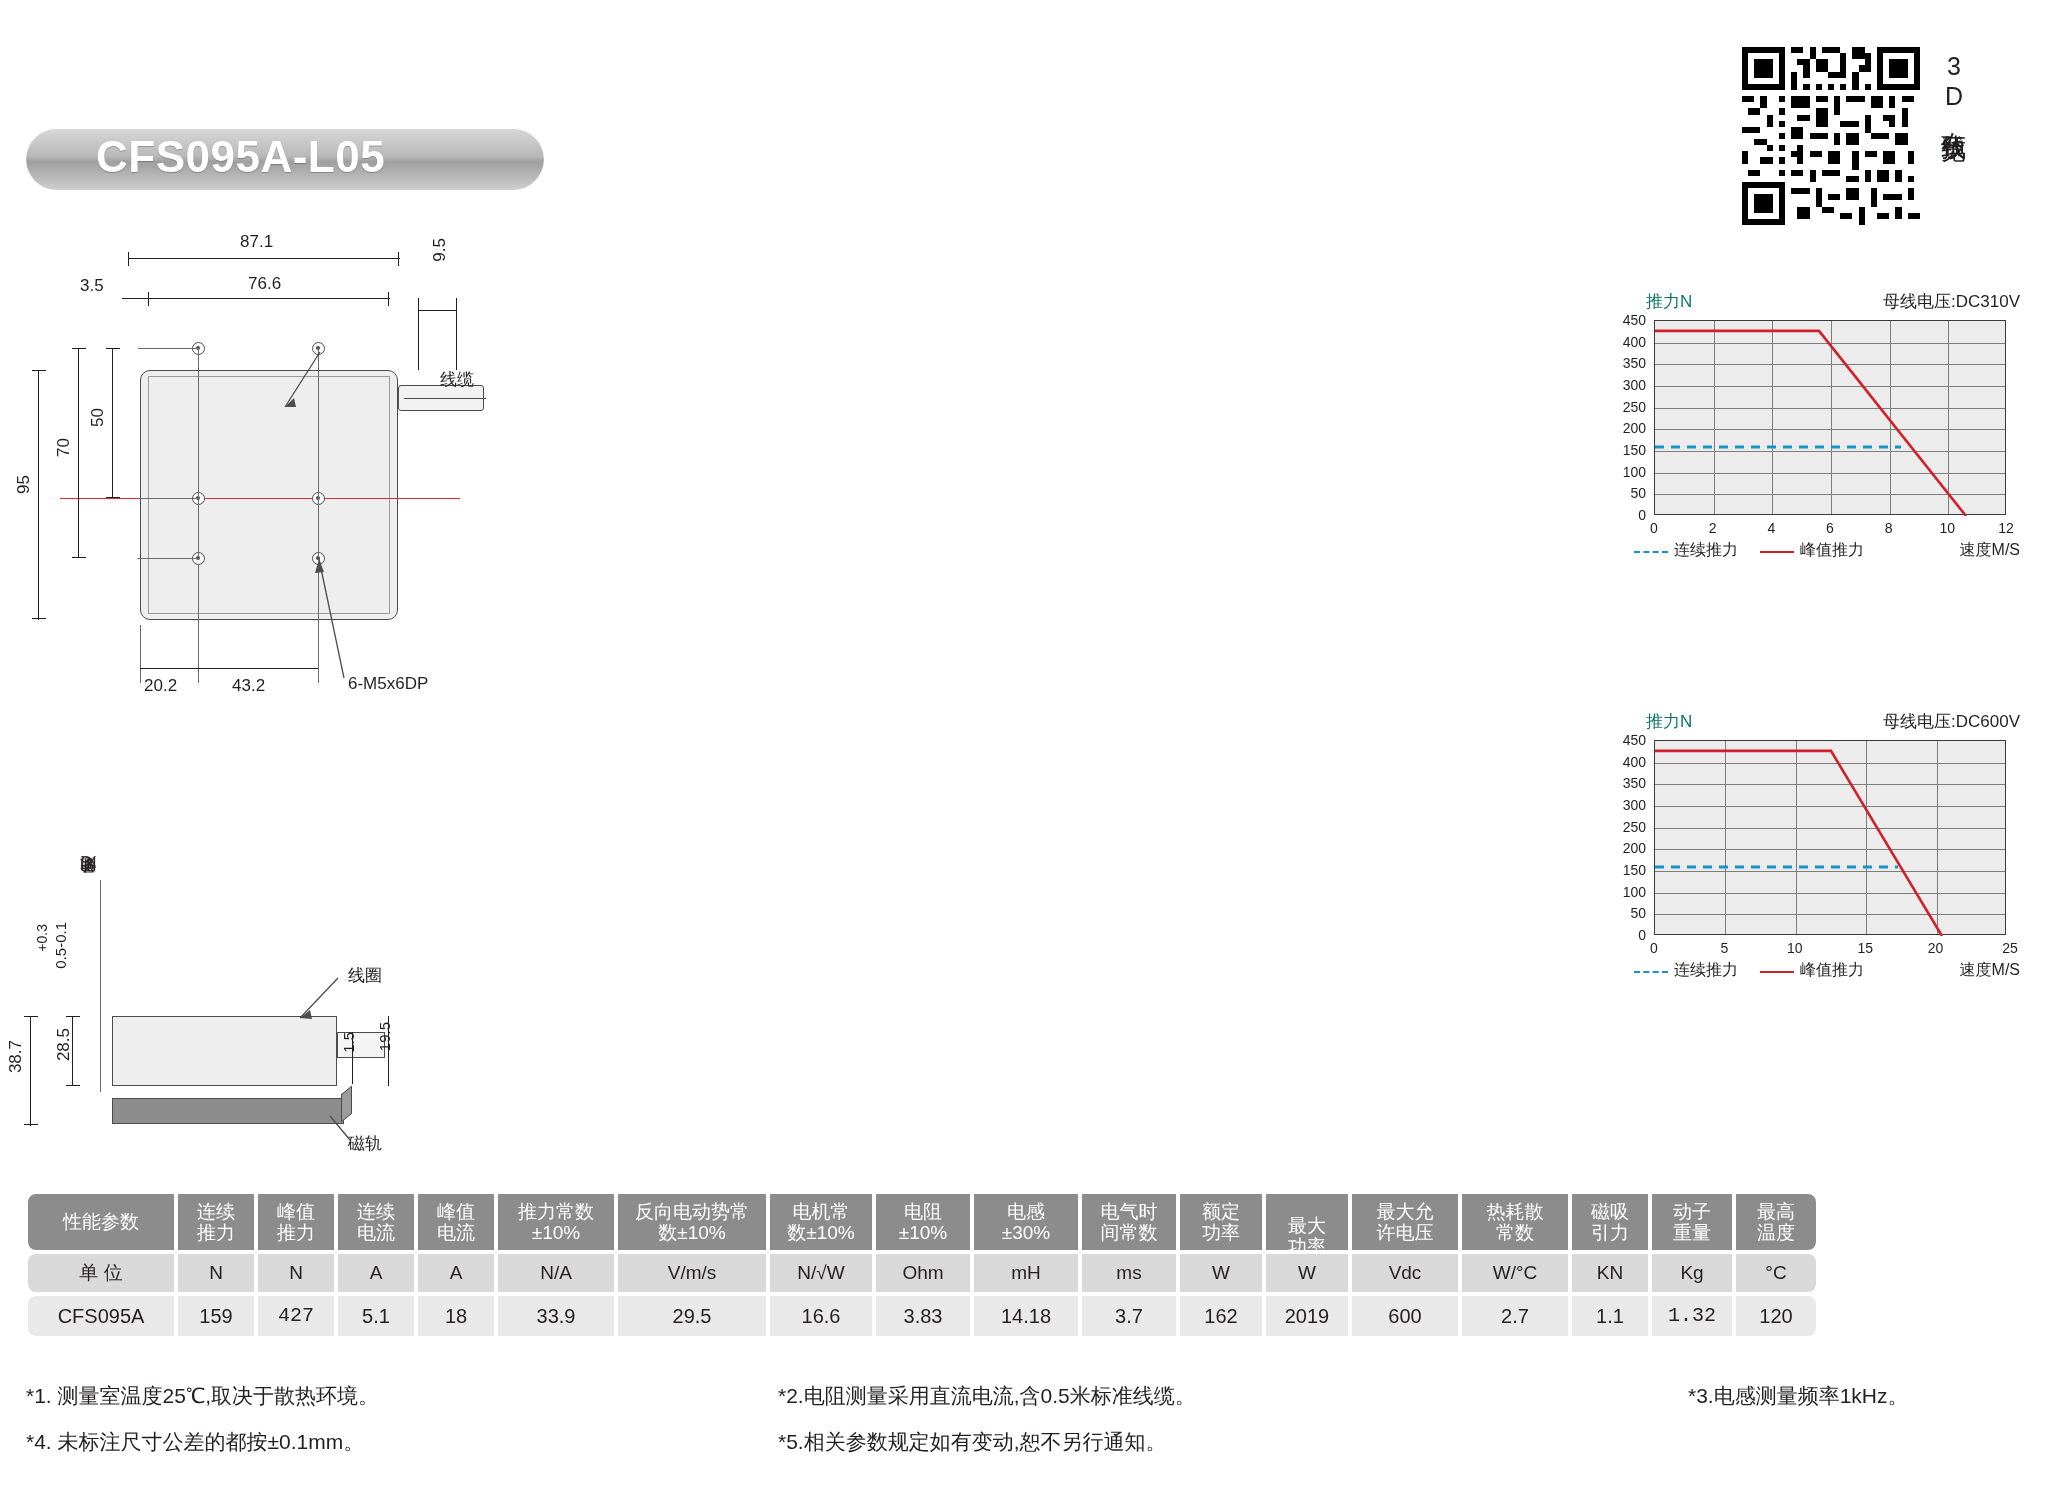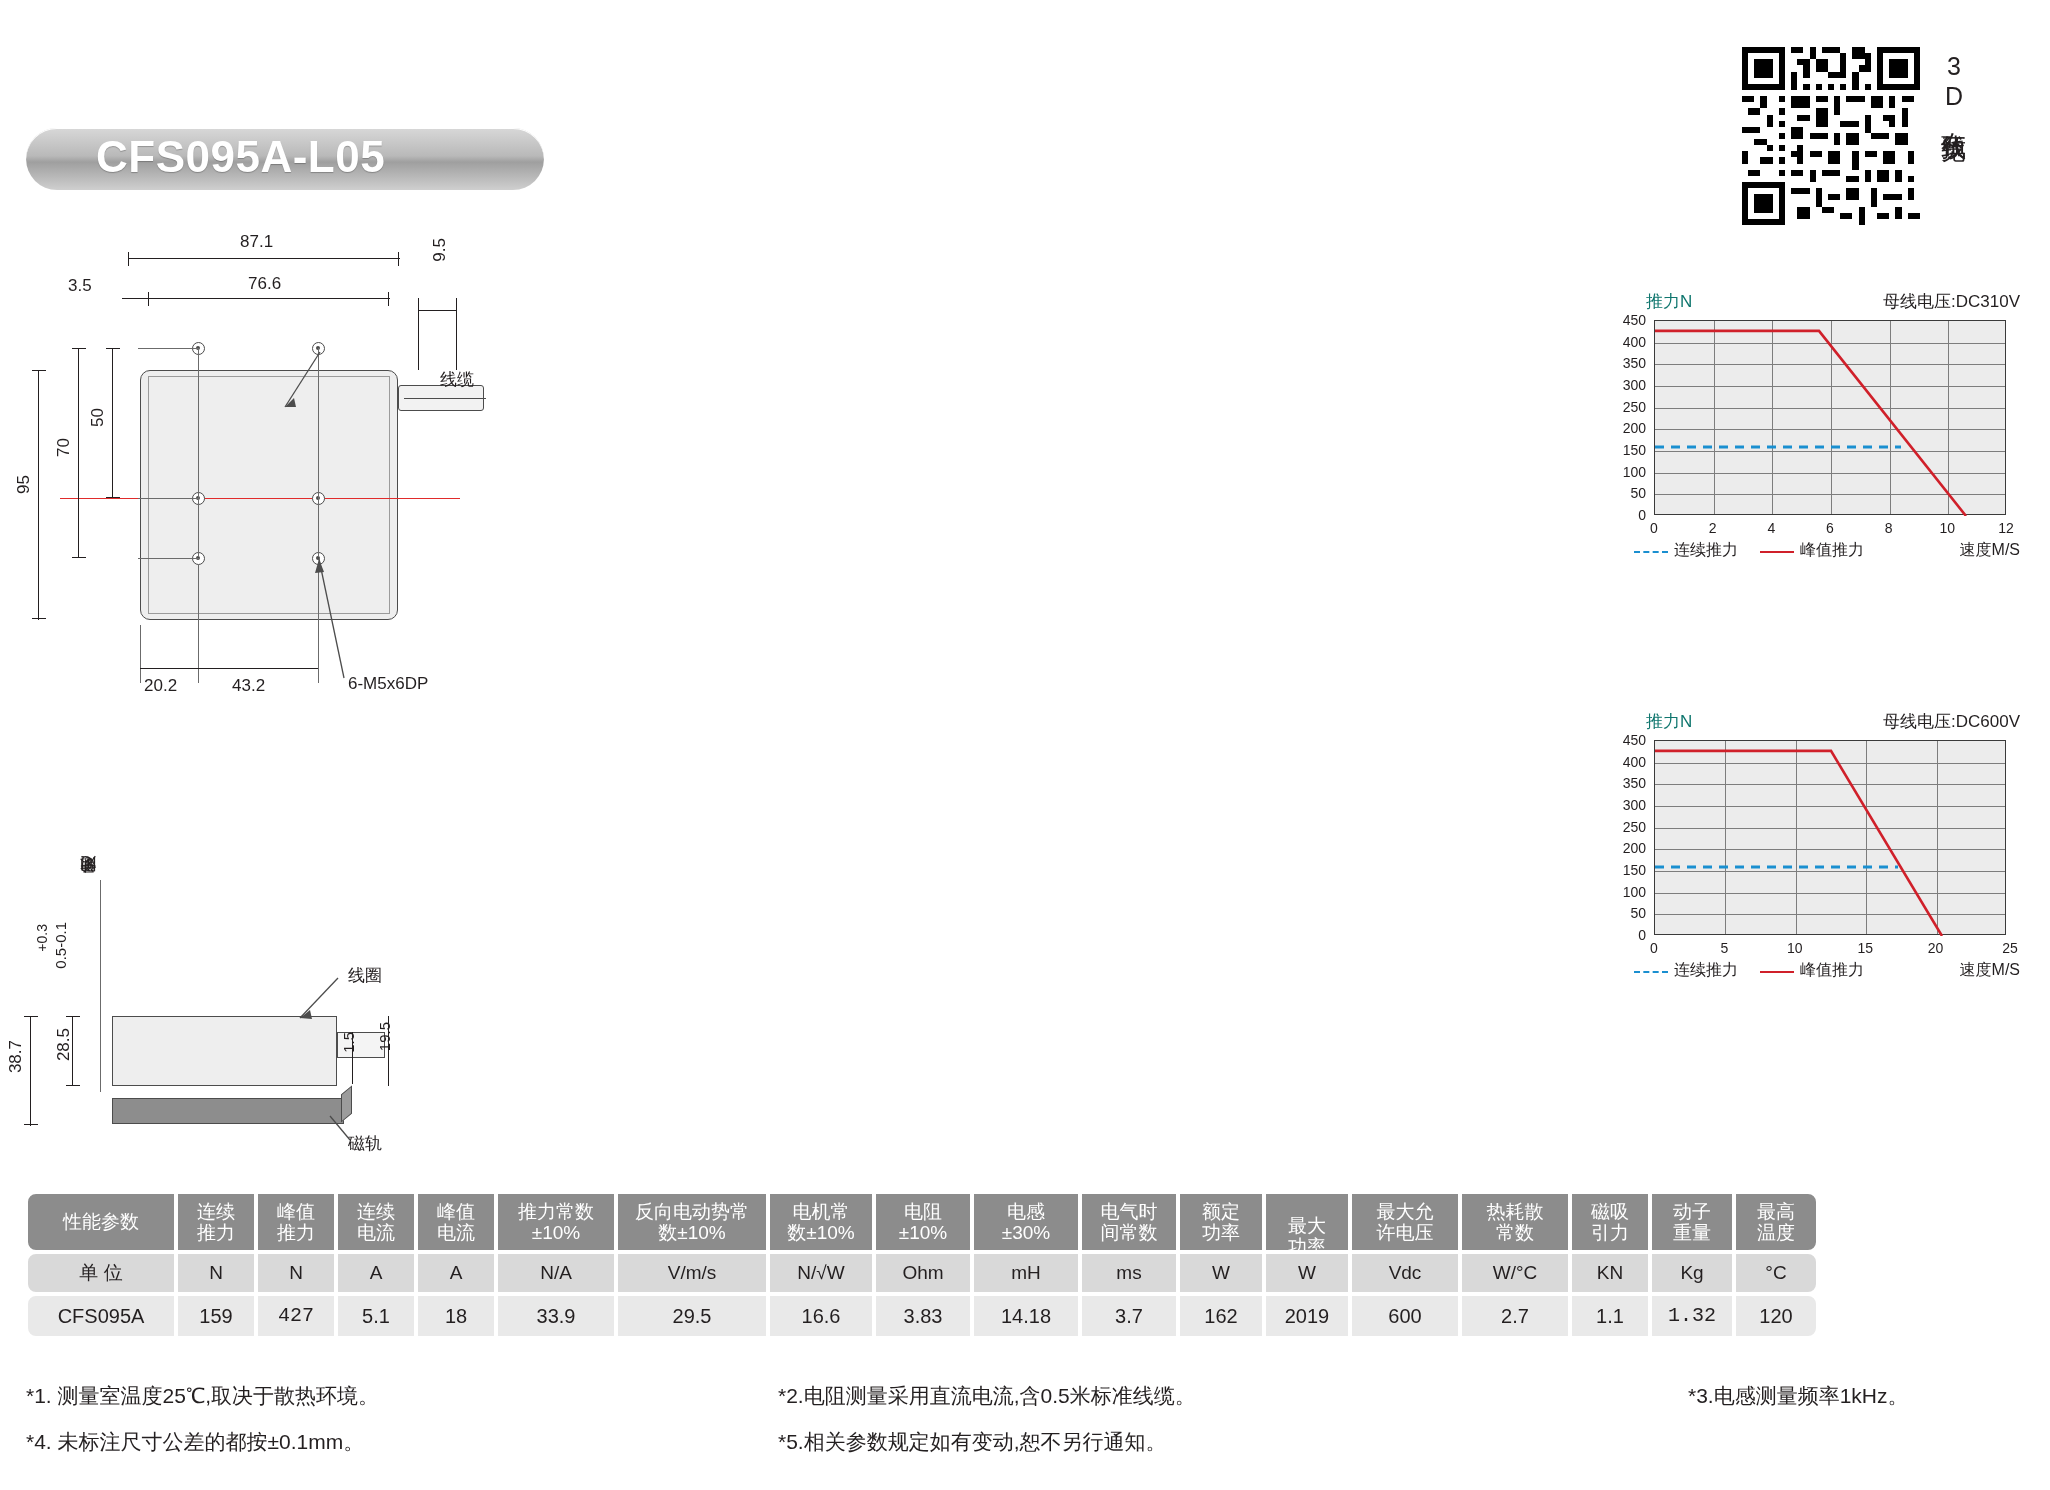--- a/index.html
+++ b/index.html
@@ -273,21 +273,21 @@
     <div class="dim-line" style="left:128px; top:-28px; width:1.4px; height:14px;"></div>
     <div class="dim-line" style="left:398px; top:-28px; width:1.4px; height:14px;"></div>
     <div class="lbl" style="left:240px; top:-48px;">87.1</div>
 
     <div class="dim-line" style="left:148px; top:18px; width:242px; height:1.4px;"></div>
     <div class="dim-line" style="left:148px; top:12px; width:1.4px; height:14px;"></div>
     <div class="dim-line" style="left:388px; top:12px; width:1.4px; height:14px;"></div>
     <div class="lbl" style="left:248px; top:-6px;">76.6</div>
 
     <div class="dim-line" style="left:122px; top:18px; width:26px; height:1.4px;"></div>
-    <div class="lbl" style="left:68px; top:-4px;">3.5</div>
+    <div class="lbl" style="left:80px; top:-4px;">3.5</div>
 
     <div class="dim-line" style="left:418px; top:18px; width:1.4px; height:72px;"></div>
     <div class="dim-line" style="left:456px; top:18px; width:1.4px; height:72px;"></div>
     <div class="dim-line" style="left:418px; top:30px; width:38px; height:1.4px;"></div>
     <div class="lbl-v" style="left:430px; top:-42px;">9.5</div>
 
     <div class="dim-line" style="left:38px; top:90px; width:1.4px; height:250px;"></div>
     <div class="dim-line" style="left:32px; top:90px; width:14px; height:1.4px;"></div>
     <div class="dim-line" style="left:32px; top:338px; width:14px; height:1.4px;"></div>
     <div class="lbl-v" style="left:14px; top:195px;">95</div>

